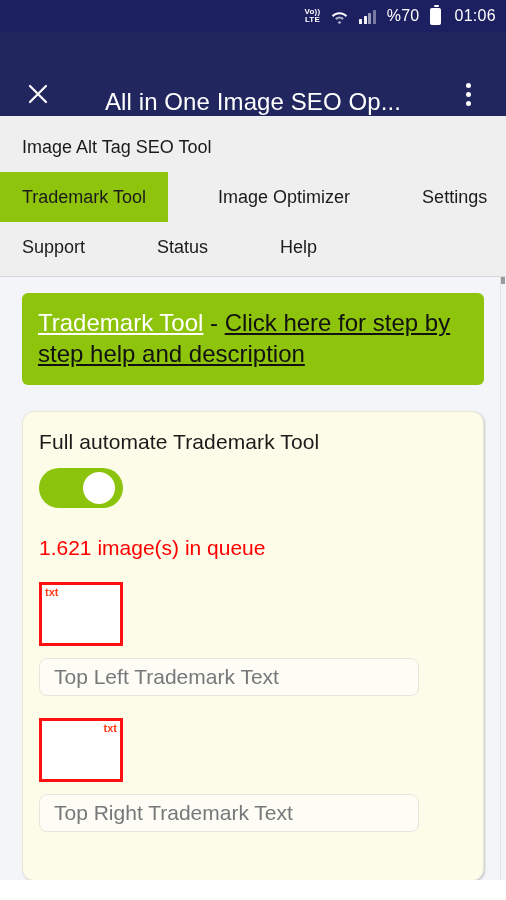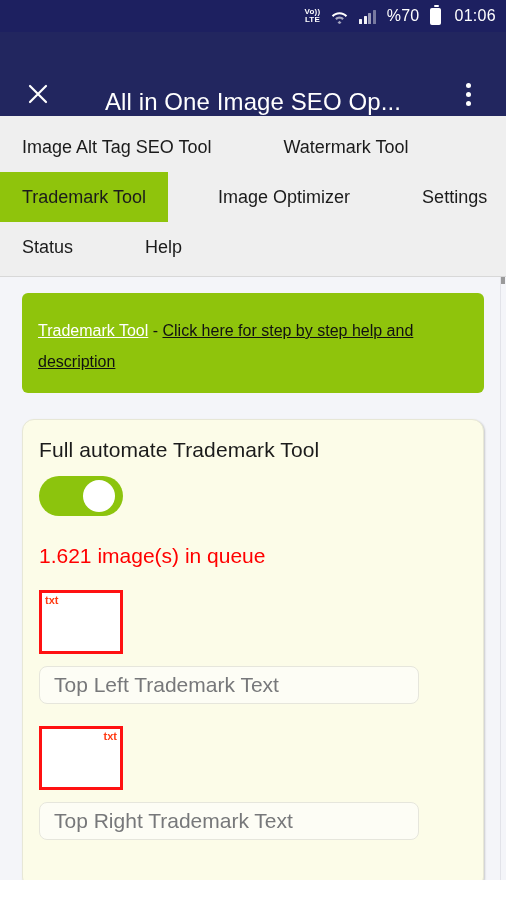--- a/index.html
+++ b/index.html
@@ -76,22 +76,22 @@
     position:absolute; top:0; right:0; width:6px; height:100%;
     background:#f4f5f9; border-left:1px solid #e2e3e9;
   }
   .scrollthumb{
     position:absolute; top:0; right:1px; width:4px; height:7px; background:#9a9a9a;
   }
 
   .banner{
     margin:16px 22px 0 22px;
     background:#8fc40c; border-radius:6px;
-    padding:22px 16px 16px 16px;
-    font-size:16px; line-height:31px; color:#111;
+    padding:14px 16px 16px 16px;
+    font-size:24px; line-height:31px; color:#111;
     cursor:pointer;
   }
   .banner .lnk-white{ color:#ffffff; text-decoration:underline; }
   .banner .lnk-dark{ color:#111111; text-decoration:underline; }
   .banner .dash{ text-decoration:none; color:#111; }
 
   .card{
     margin:26px 22px 0 22px;
     background:#fcfce8; border-radius:12px;
     border:1px solid #e7e7d6;
@@ -172,28 +172,28 @@
   <div class="appbar-menu">
     <span></span>
       <span></span>
       <span></span>
   </div>
 </div>
 
 <div class="navwrap">
   <div class="navrow">
     <div class="navitem">Image Alt Tag SEO Tool</div>
-    <div class="navitem">Watermark Tool</div>
   </div>
   <div class="navrow">
     <div class="navitem active">Trademark Tool</div>
     <div class="navitem">Image Optimizer</div>
     <div class="navitem">Settings</div>
   </div>
   <div class="navrow">
+    <div class="navitem">Support</div>
     <div class="navitem">Status</div>
     <div class="navitem">Help</div>
   </div>
 </div>
 
 <div class="page">
 
   <div class="scrolltrack">
     <div class="scrollthumb"></div>
   </div>

